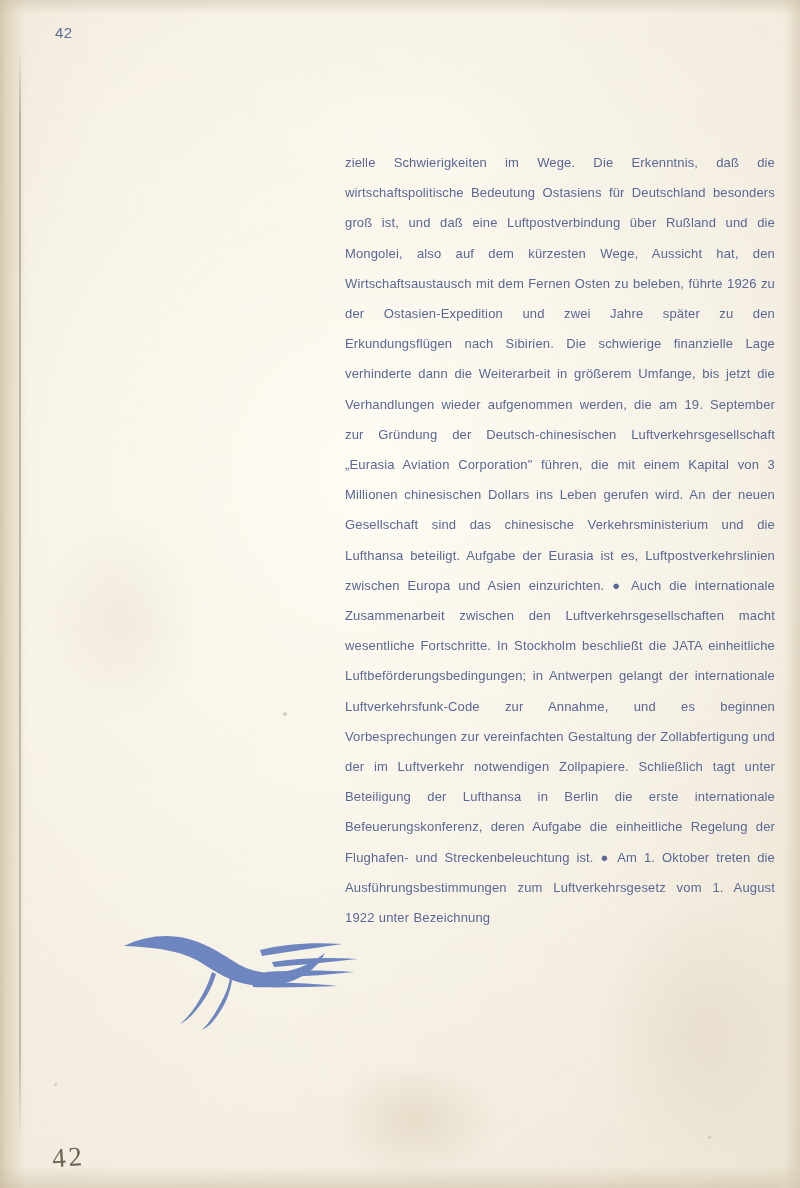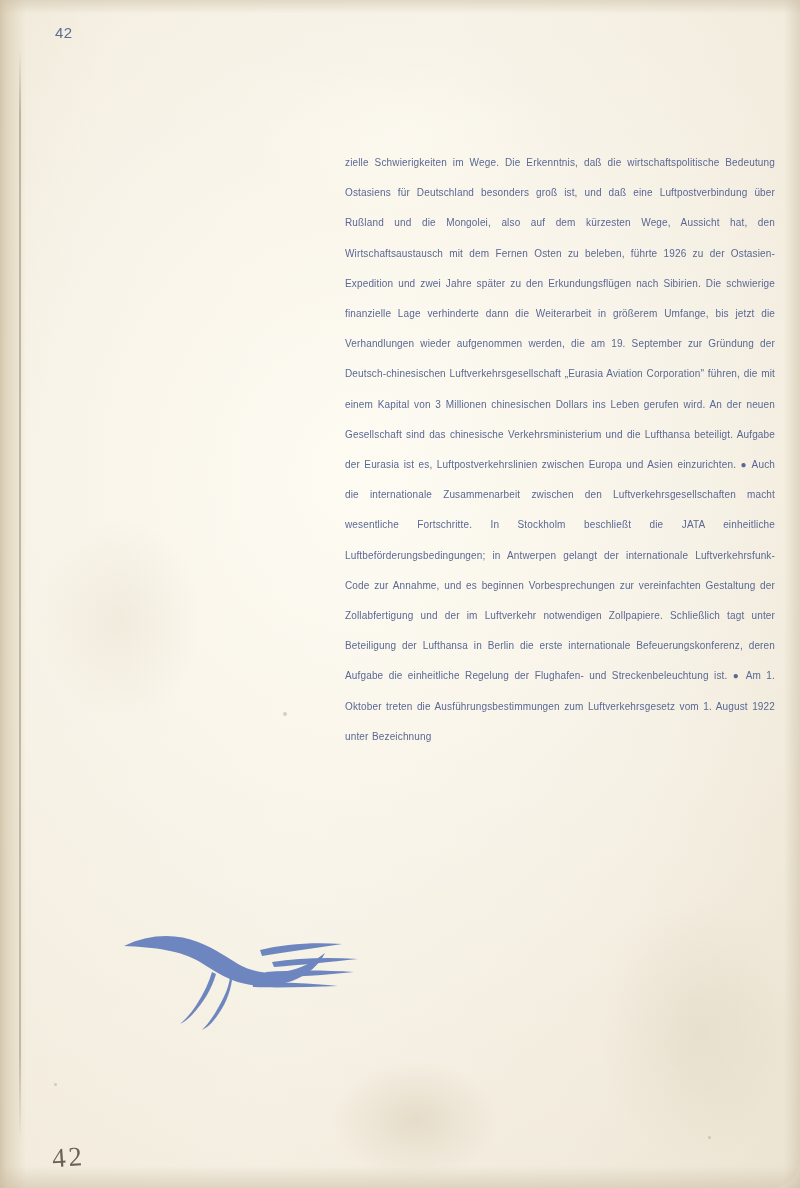--- a/index.html
+++ b/index.html
@@ -102,21 +102,21 @@
   
   #text-column {
     position: absolute;
     left: 345px;
     top: 148px;
     width: 430px;
   }
   #body-text {
     margin: 0;
     color: #5a6893;
-    font-size: 10px;
+    font-size: 13px;
     line-height: 30.2px;
     text-align: justify;
     text-justify: inter-word;
     letter-spacing: 0.15px;
     font-family: "Liberation Sans", sans-serif;
     word-spacing: 0.5px;
   }
 
   
   #crane {

